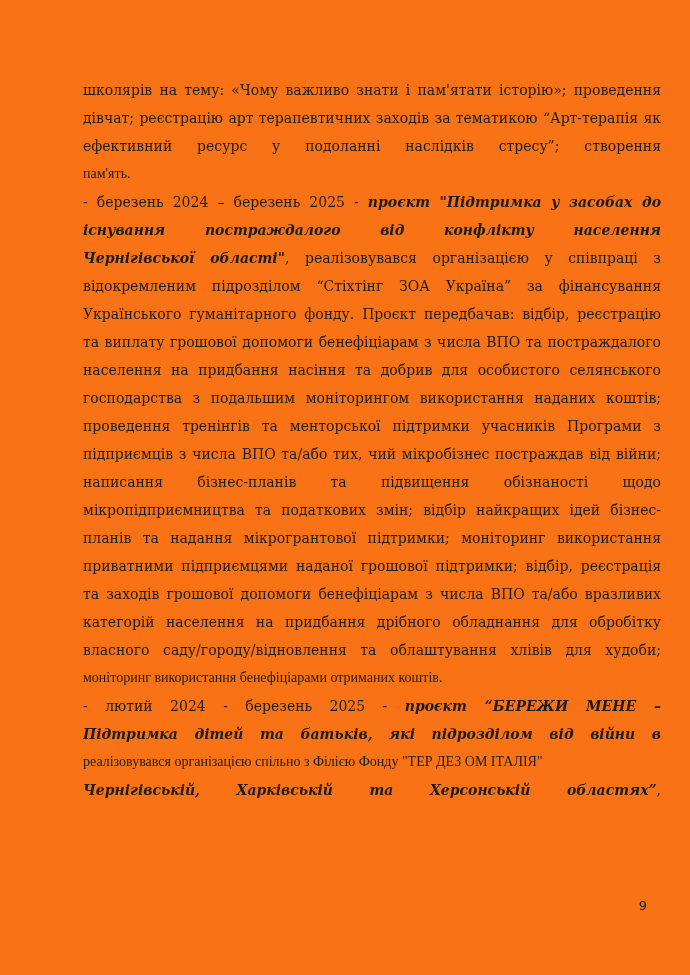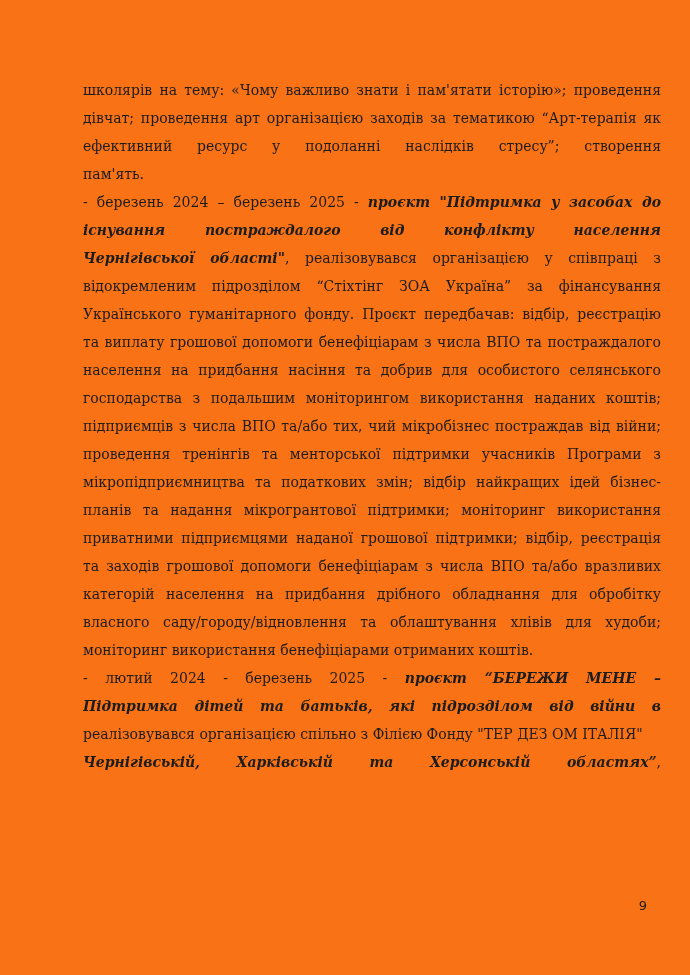--- a/index.html
+++ b/index.html
@@ -27,20 +27,21 @@
     line-height: 28px;
     height: 28px;
     overflow: hidden;
     text-align: justify;
     text-align-last: justify;
     -moz-text-align-last: justify;
     color: #1c1c1c;
   }
   .line.end {
     text-align-last: left;
+    font-family: Liberation Serif, serif;
     -moz-text-align-last: left;
   }
   .em {
     font-weight: bold;
     font-style: italic;
   }
   .page-number {
     position: absolute;
     left: 630px;
     top: 897px;
@@ -51,33 +52,34 @@
     line-height: 18px;
     color: #1c1c1c;
   }
 </style>
 </head>
 <body>
 
 <div class="page">
   <div class="text-block">
       <div class="line"><span>школярів на тему: «Чому важливо знати і пам'ятати історію»; проведення</span></div>
-      <div class="line"><span>дівчат; проведення арт організацією заходів за тематикою “Арт-терапія як</span></div>
+      <div class="line"><span>дівчат; реєстрацію арт терапевтичних заходів за тематикою “Арт-терапія як</span></div>
       <div class="line"><span>ефективний ресурс у подоланні наслідків стресу”; створення</span></div>
       <div class="line end"><span>пам'ять.</span></div>
       <div class="line"><span>- березень 2024 – березень 2025 - </span><span class="em">проєкт "Підтримка у засобах до</span></div>
       <div class="line"><span class="em">існування постраждалого від конфлікту населення</span></div>
       <div class="line"><span class="em">Чернігівської області"</span><span>, реалізовувався організацією у співпраці з</span></div>
       <div class="line"><span>відокремленим підрозділом “Стіхтінг ЗОА Україна” за фінансування</span></div>
       <div class="line"><span>Українського гуманітарного фонду. Проєкт передбачав: відбір, реєстрацію</span></div>
       <div class="line"><span>та виплату грошової допомоги бенефіціарам з числа ВПО та постраждалого</span></div>
       <div class="line"><span>населення на придбання насіння та добрив для особистого селянського</span></div>
       <div class="line"><span>господарства з подальшим моніторингом використання наданих коштів;</span></div>
+      <div class="line"><span>проведення тренінгів та менторської підтримки учасників Програми з</span></div>
       <div class="line"><span>підприємців з числа ВПО та/або тих, чий мікробізнес постраждав від війни;</span></div>
-      <div class="line"><span>проведення тренінгів та менторської підтримки учасників Програми з</span></div>
+      <div class="line"><span>написання бізнес-планів та підвищення обізнаності щодо</span></div>
       <div class="line"><span>мікропідприємництва та податкових змін; відбір найкращих ідей бізнес-</span></div>
       <div class="line"><span>планів та надання мікрогрантової підтримки; моніторинг використання</span></div>
       <div class="line"><span>приватними підприємцями наданої грошової підтримки; відбір, реєстрація</span></div>
       <div class="line"><span>та заходів грошової допомоги бенефіціарам з числа ВПО та/або вразливих</span></div>
       <div class="line"><span>категорій населення на придбання дрібного обладнання для обробітку</span></div>
       <div class="line"><span>власного саду/городу/відновлення та облаштування хлівів для худоби;</span></div>
       <div class="line end"><span>моніторинг використання бенефіціарами отриманих коштів.</span></div>
       <div class="line"><span>- лютий 2024 - березень 2025 - </span><span class="em">проєкт “БЕРЕЖИ МЕНЕ –</span></div>
       <div class="line"><span class="em">Підтримка дітей та батьків, які підрозділом від війни в</span></div>
       <div class="line end"><span>реалізовувався організацією спільно з Філією Фонду "ТЕР ДЕЗ ОМ ІТАЛІЯ"</span></div>

